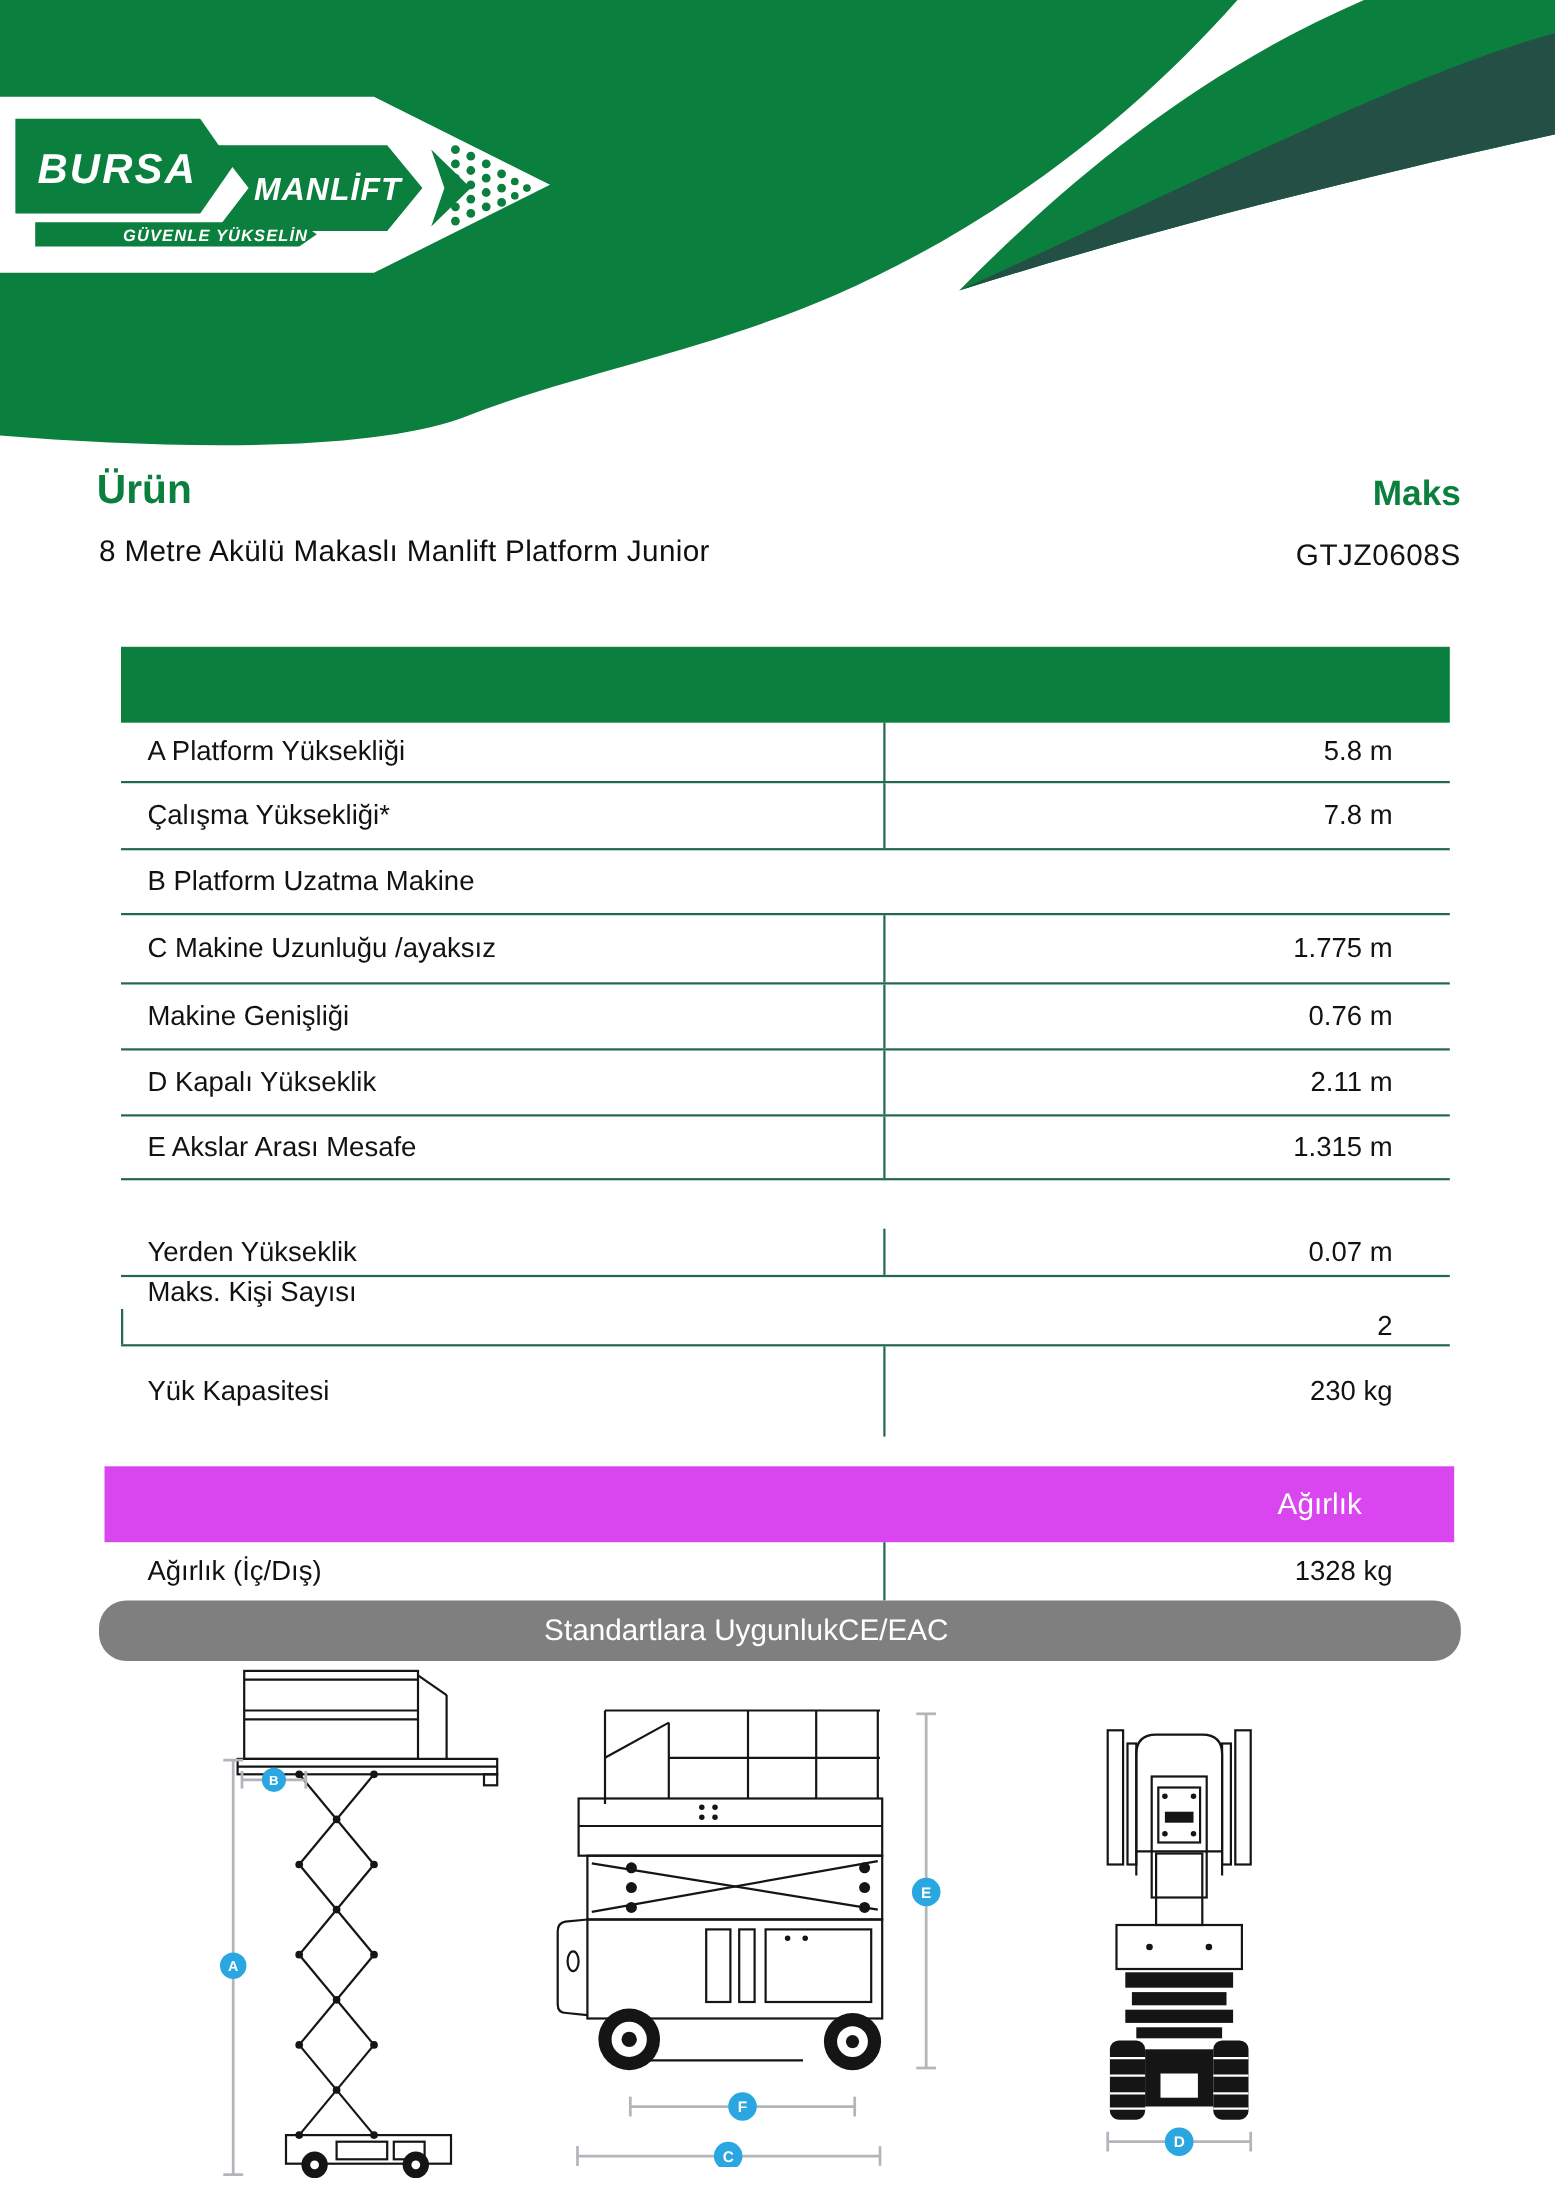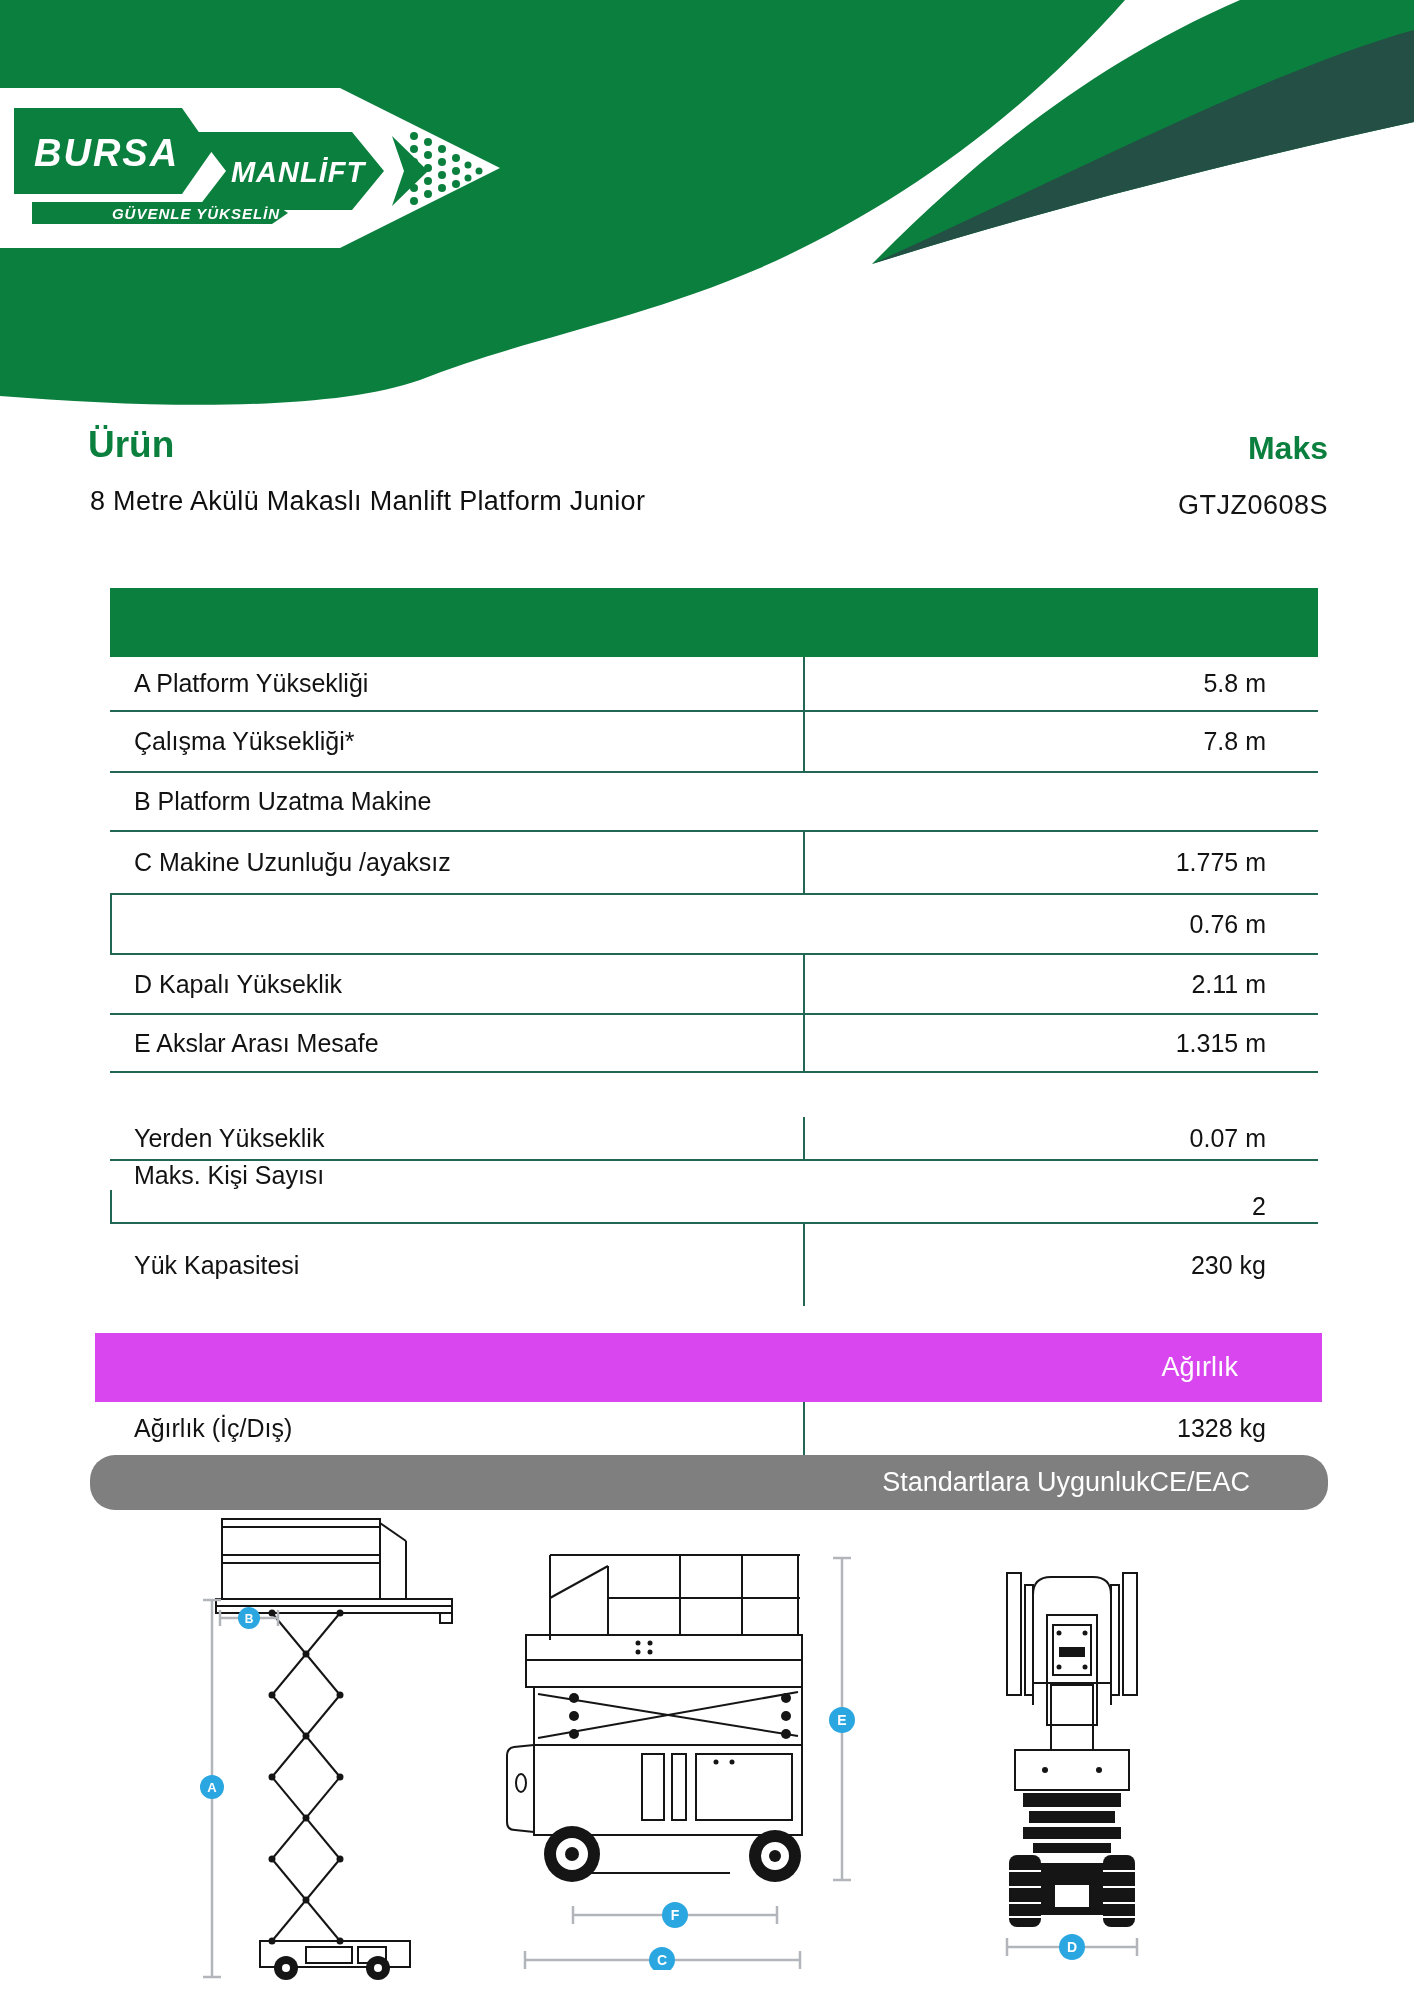--- a/index.html
+++ b/index.html
@@ -20,21 +20,21 @@
   .spec-row.no-line{border-bottom:none;}
   .cell-label{width:693px;box-sizing:border-box;display:flex;align-items:center;
     padding-left:24px;font-size:25px;color:#121212;}
   .cell-value{flex:1;box-sizing:border-box;display:flex;align-items:center;justify-content:flex-end;
     padding-right:52px;border-left:2px solid #226753;font-size:25px;color:#121212;}
   .weight-bar{left:95px;top:1333px;width:1227px;height:69px;background:#d946ef;
     box-sizing:border-box;display:flex;align-items:center;justify-content:flex-end;
     padding-right:84px;color:#ffffff;font-size:27px;}
   .weight-row{left:110px;top:1402px;width:1208px;height:53px;display:flex;box-sizing:border-box;}
   .compliance-bar{left:90px;top:1455px;width:1238px;height:55px;background:#7f7f7f;
-    box-sizing:border-box;display:flex;align-items:center;justify-content:flex-end;
+    box-sizing:border-box;display:flex;align-items:center;justify-content:center;
     padding:0 78px 0 17px;color:#ffffff;font-size:27px;border-radius:25px;}
   
   text{font-family:"Liberation Sans",sans-serif;}
 </style>
 </head>
 <body>
 
 <div class="page">
 
   <svg class="abs" style="left:0;top:0;" width="1414" height="420" viewBox="0 0 1414 420">
@@ -102,20 +102,21 @@
       <div class="cell-value">7.8 m</div>
     </div>
     <div class="spec-row" style="height:59px;">
       <div class="cell-label">B Platform Uzatma Makine</div>
     </div>
     <div class="spec-row" style="height:63px;">
       <div class="cell-label">C Makine Uzunluğu /ayaksız</div>
       <div class="cell-value">1.775 m</div>
     </div>
     <div class="spec-row" style="height:60px;">
+      <div class="cell-label">Makine Genişliği</div>
       <div class="cell-value">0.76 m</div>
     </div>
     <div class="spec-row" style="height:60px;">
       <div class="cell-label">D Kapalı Yükseklik</div>
       <div class="cell-value">2.11 m</div>
     </div>
     <div class="spec-row" style="height:58px;">
       <div class="cell-label">E Akslar Arası Mesafe</div>
       <div class="cell-value">1.315 m</div>
     </div>

